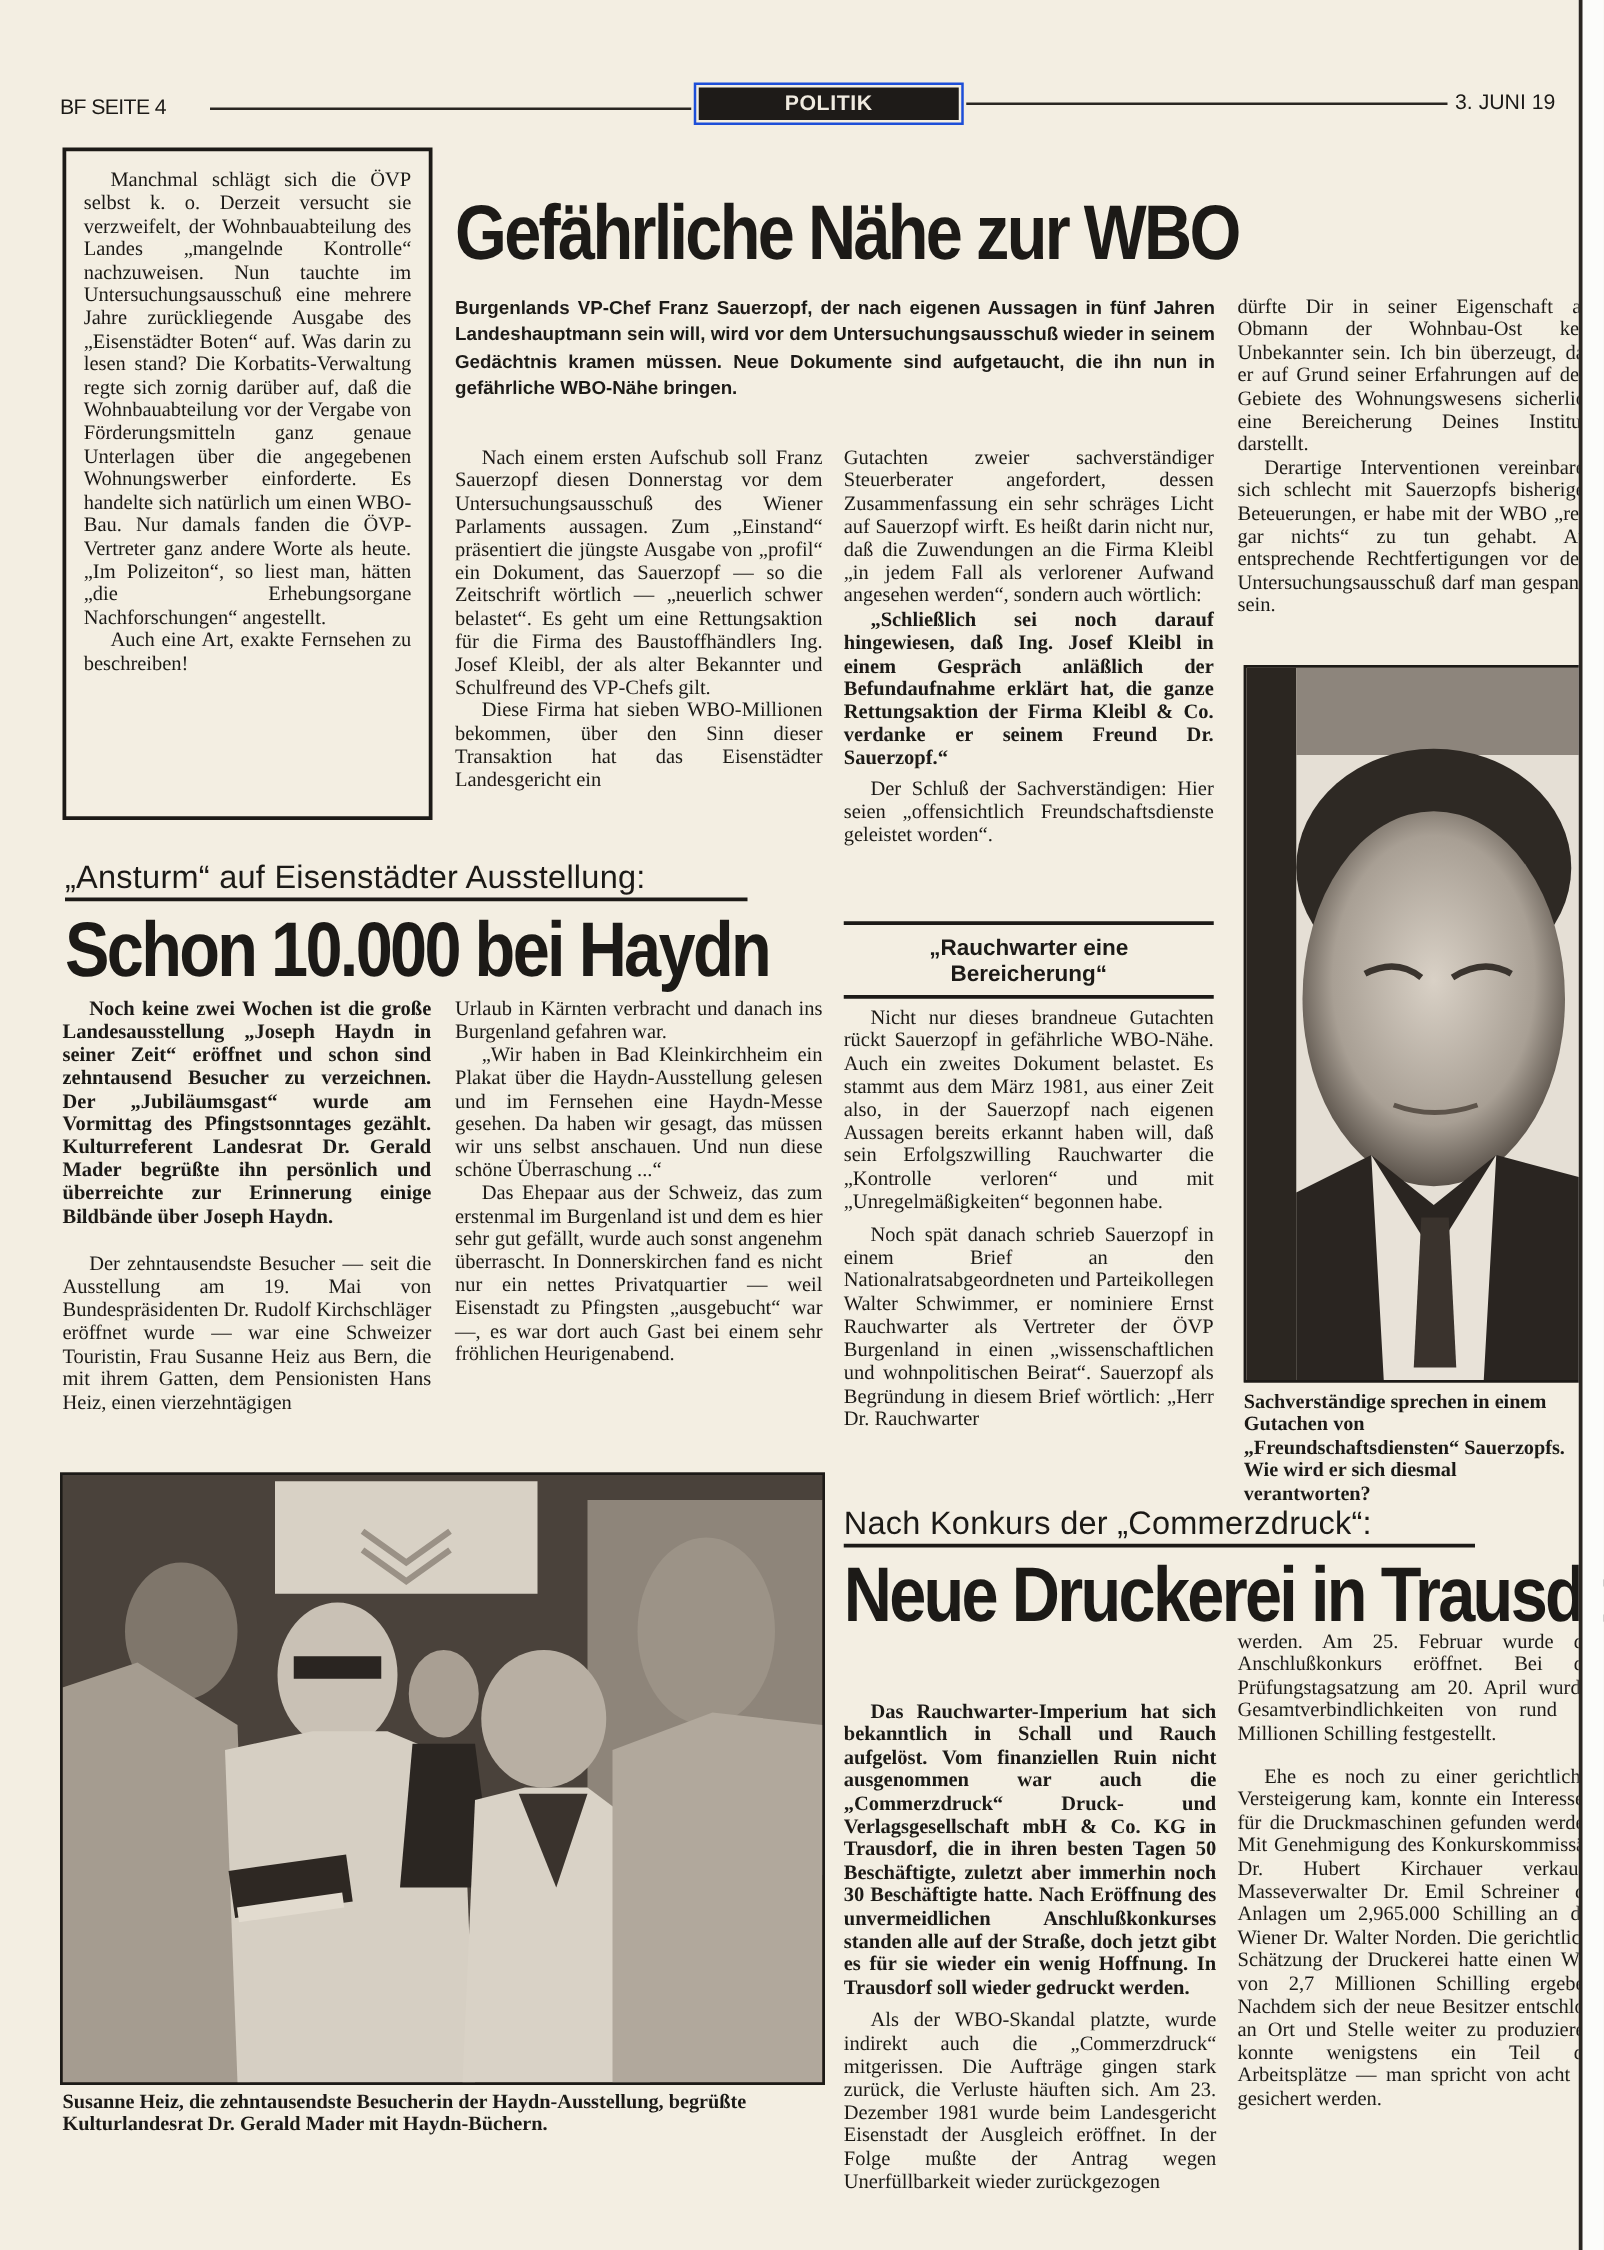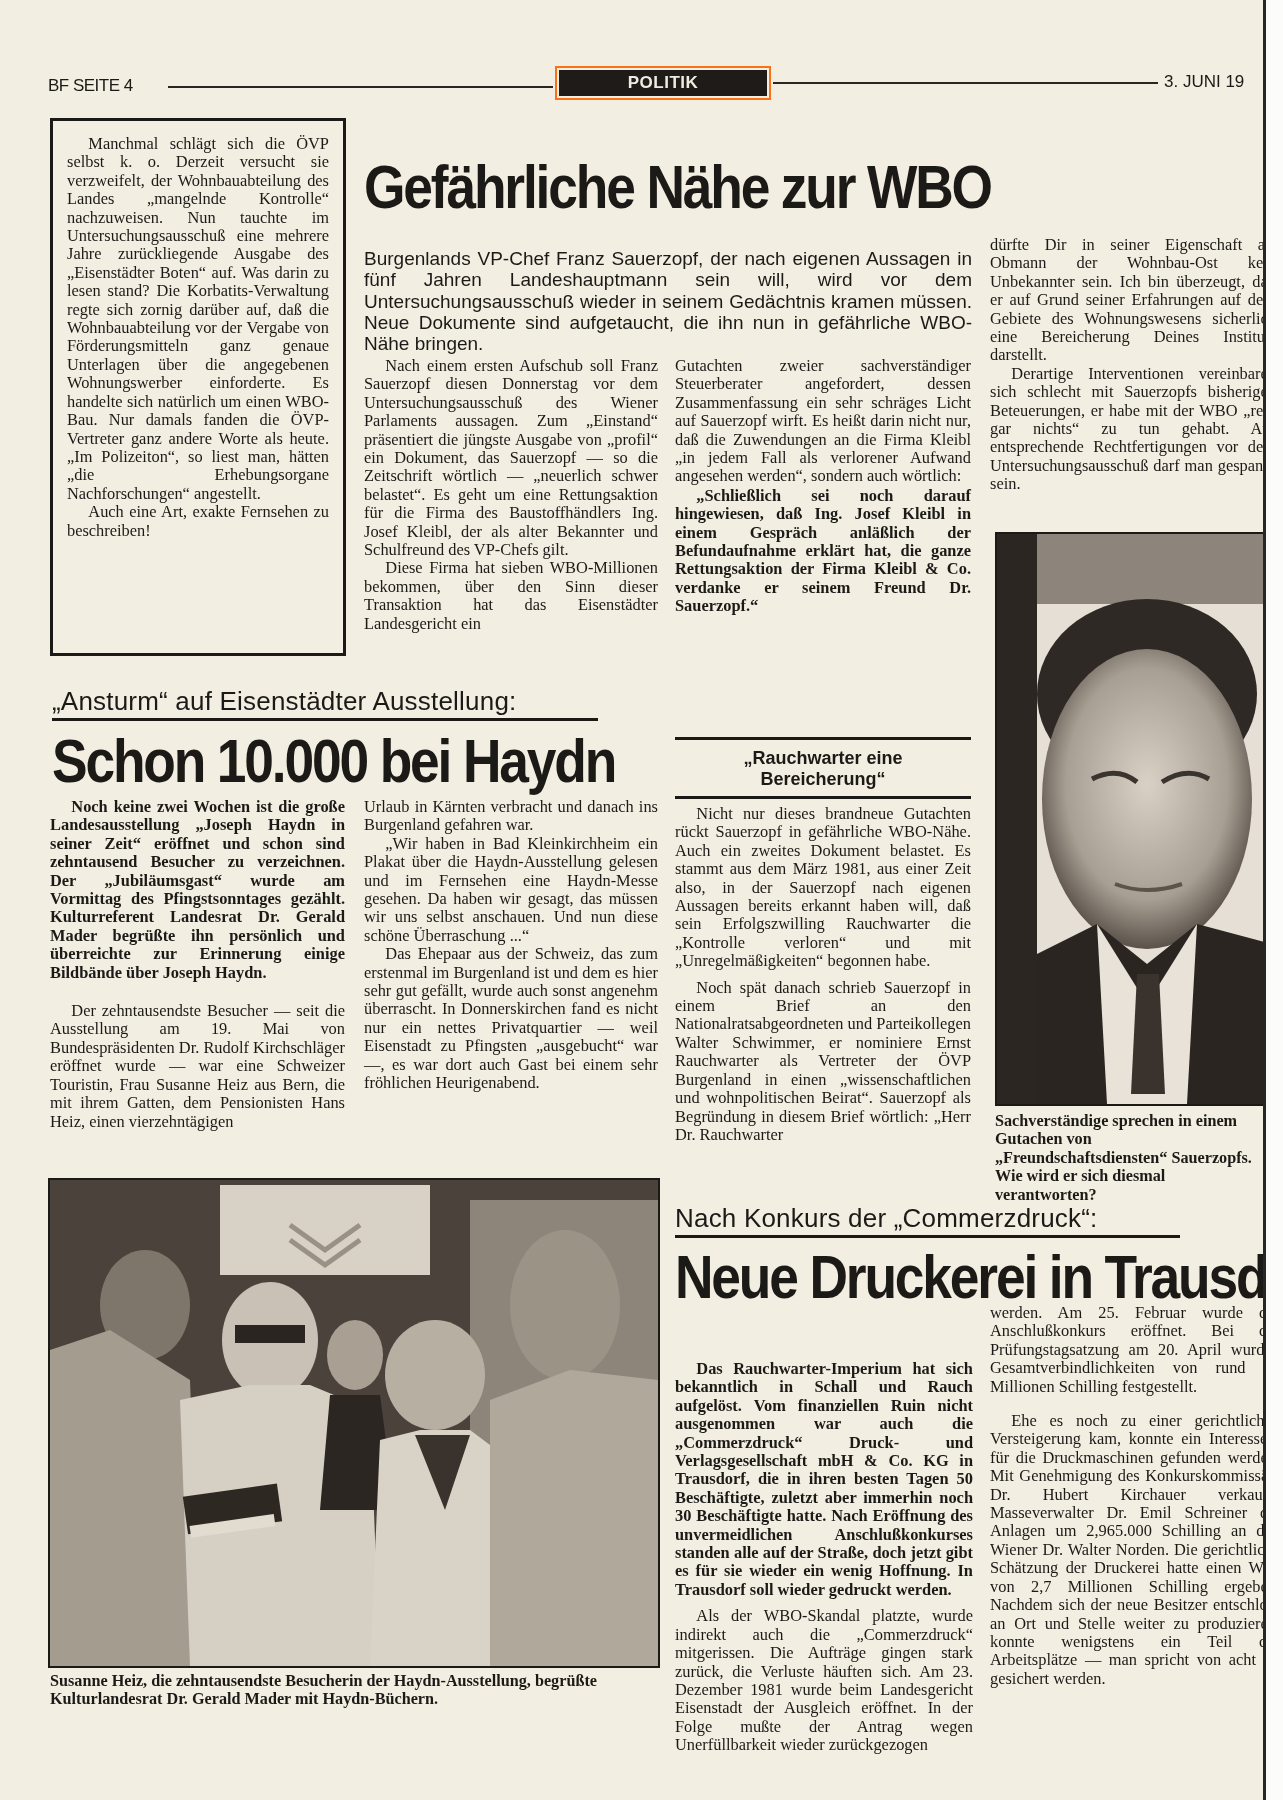--- a/index.html
+++ b/index.html
@@ -14,36 +14,36 @@
   .sans { font-family: "Liberation Sans", sans-serif; }
   .serif { font-family: "Liberation Serif", serif; }
   .just { text-align: justify; }
   .p { margin: 0; text-indent: 1.3em; }
   .p.noind { text-indent: 0; }
   .bold { font-weight: bold; }
 
   
   .hdr-left { left: 48px; top: 76px; font-size: 17px; letter-spacing: -0.5px; }
   .hdr-line1 { left: 168px; top: 86px; width: 385px; height: 2px; background: #2a2622; }
-  .hdr-box { left: 555px; top: 66px; width: 216px; height: 34px; border: 2px solid #f97316; padding: 2px; box-sizing: border-box; }
+  .hdr-box { left: 555px; top: 66px; width: 216px; height: 34px; border: 2px solid #1d4ed8; padding: 2px; box-sizing: border-box; }
   .hdr-box-inner { width: 100%; height: 100%; background: #1e1b18; color: #f0ebe0; font-weight: bold; font-size: 17px; text-align: center; line-height: 26px; letter-spacing: 0.5px; }
   .hdr-line2 { left: 773px; top: 82px; width: 385px; height: 2px; background: #2a2622; }
   .hdr-date { left: 1164px; top: 72px; font-size: 17px; white-space: nowrap; }
 
   
   .box { left: 50px; top: 118px; width: 296px; height: 538px; border: 3px solid #1c1a17; box-sizing: border-box; padding: 14px 14px 0 14px; }
   .box h2 { margin: 0 0 4px 0; font-size: 24px; line-height: 30px; font-weight: bold; }
   .box .body { font-size: 16.4px; line-height: 18.4px; }
 
   
   .kicker { font-size: 26px; line-height: 30px; white-space: nowrap; border-bottom: 3px solid #1c1a17; padding-bottom: 2px; letter-spacing: 0.2px; }
   .headline { font-family: "Liberation Sans", sans-serif; font-weight: bold; font-size: 62px; line-height: 62px; letter-spacing: -2.5px; transform: scaleX(0.86); transform-origin: left top; white-space: nowrap; }
 
   .col { font-size: 16.4px; line-height: 18.4px; }
-  .lead { font-size: 19px; line-height: 21.3px; font-weight: normal; margin-top: 12px; }
+  .lead { font-size: 15px; line-height: 21.3px; font-weight: bold; }
 
   .subhead-rule { height: 3px; background: #1c1a17; }
   .subhead { text-align: center; font-weight: bold; font-size: 18px; line-height: 21px; }
 
   .photo { background: #3c3530; overflow: hidden; }
   .caption { font-weight: bold; font-size: 16.2px; line-height: 18.4px; }
 </style>
 </head>
 <body>
 
@@ -68,20 +68,21 @@
   <div class="abs sans lead just" style="left:364px; top:236px; width:608px;">Burgenlands VP-Chef Franz Sauerzopf, der nach eigenen Aussagen in fünf Jahren Landeshauptmann sein will, wird vor dem Untersuchungsausschuß wieder in seinem Gedächtnis kramen müssen. Neue Dokumente sind aufgetaucht, die ihn nun in gefährliche WBO-Nähe bringen.</div>
 
   <div class="abs serif col just" style="left:364px; top:357px; width:294px;">
     <p class="p">Nach einem ersten Aufschub soll Franz Sauerzopf diesen Donnerstag vor dem Untersuchungsausschuß des Wiener Parlaments aussagen. Zum „Einstand“ präsentiert die jüngste Ausgabe von „profil“ ein Dokument, das Sauerzopf — so die Zeitschrift wörtlich — „neuerlich schwer belastet“. Es geht um eine Rettungsaktion für die Firma des Baustoffhändlers Ing. Josef Kleibl, der als alter Bekannter und Schulfreund des VP-Chefs gilt.</p>
     <p class="p">Diese Firma hat sieben WBO-Millionen bekommen, über den Sinn dieser Transaktion hat das Eisenstädter Landesgericht ein</p>
   </div>
 
   <div class="abs serif col just" style="left:675px; top:357px; width:296px;">
     <p class="p noind">Gutachten zweier sachverständiger Steuerberater angefordert, dessen Zusammenfassung ein sehr schräges Licht auf Sauerzopf wirft. Es heißt darin nicht nur, daß die Zuwendungen an die Firma Kleibl „in jedem Fall als verlorener Aufwand angesehen werden“, sondern auch wörtlich:</p>
     <p class="p bold" style="margin-top:1px;">„Schließlich sei noch darauf hingewiesen, daß Ing. Josef Kleibl in einem Gespräch anläßlich der Befundaufnahme erklärt hat, die ganze Rettungsaktion der Firma Kleibl &amp; Co. verdanke er seinem Freund Dr. Sauerzopf.“</p>
+    <p class="p" style="margin-top:6px;">Der Schluß der Sachverständigen: Hier seien „offensichtlich Freundschaftsdienste geleistet worden“.</p>
   </div>
 
   <div class="abs" style="left:675px; top:737px; width:296px;">
     <div class="subhead-rule"></div>
     <div class="sans subhead" style="padding:8px 40px 6px 40px;">„Rauchwarter eine Bereicherung“</div>
     <div class="subhead-rule"></div>
   </div>
 
   <div class="abs serif col just" style="left:675px; top:805px; width:296px;">
     <p class="p">Nicht nur dieses brandneue Gutachten rückt Sauerzopf in gefährliche WBO-Nähe. Auch ein zweites Dokument belastet. Es stammt aus dem März 1981, aus einer Zeit also, in der Sauerzopf nach eigenen Aussagen bereits erkannt haben will, daß sein Erfolgszwilling Rauchwarter die „Kontrolle verloren“ und mit „Unregelmäßigkeiten“ begonnen habe.</p>

